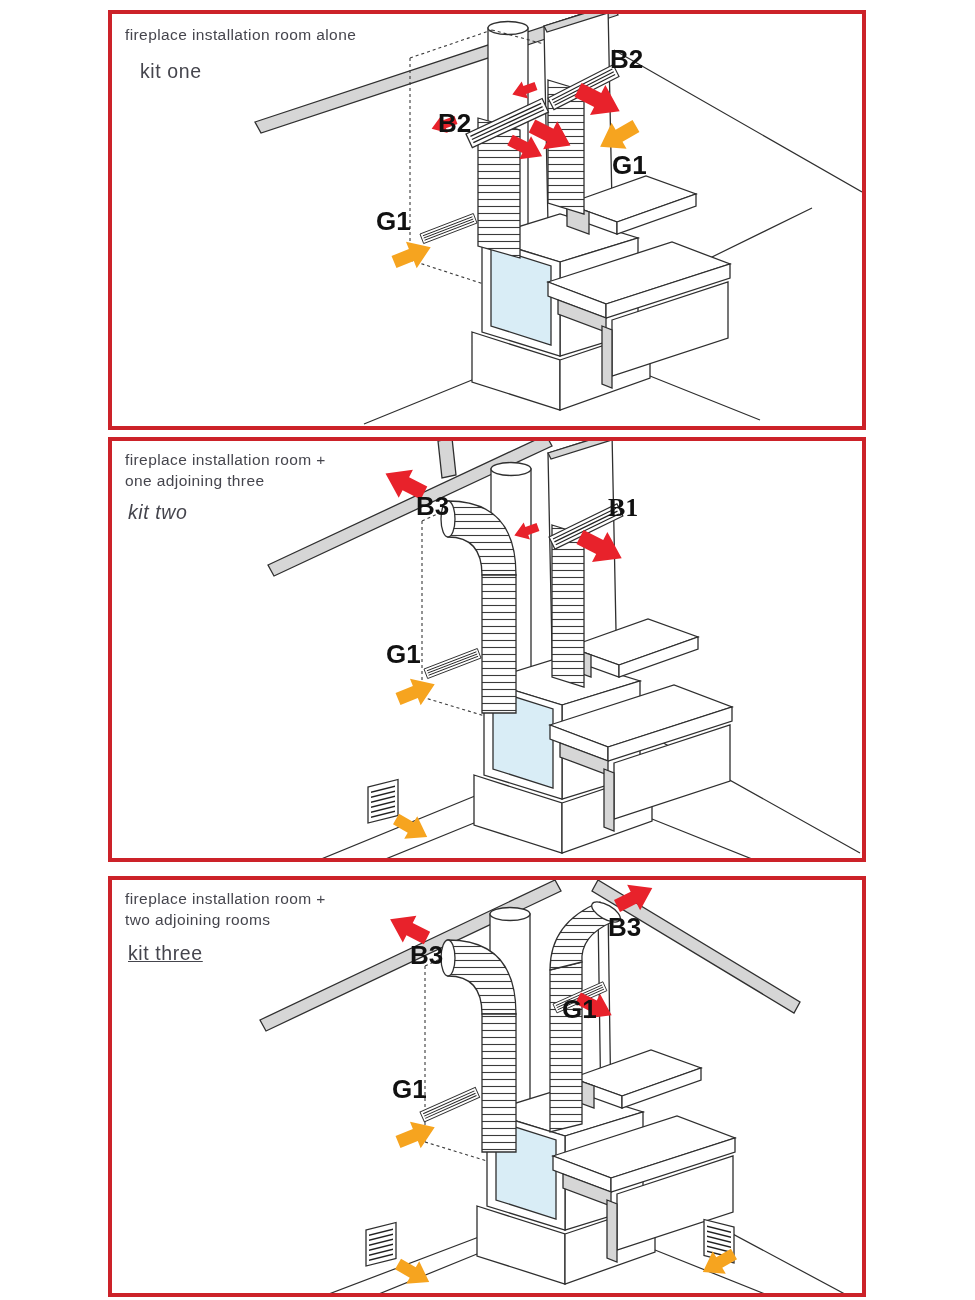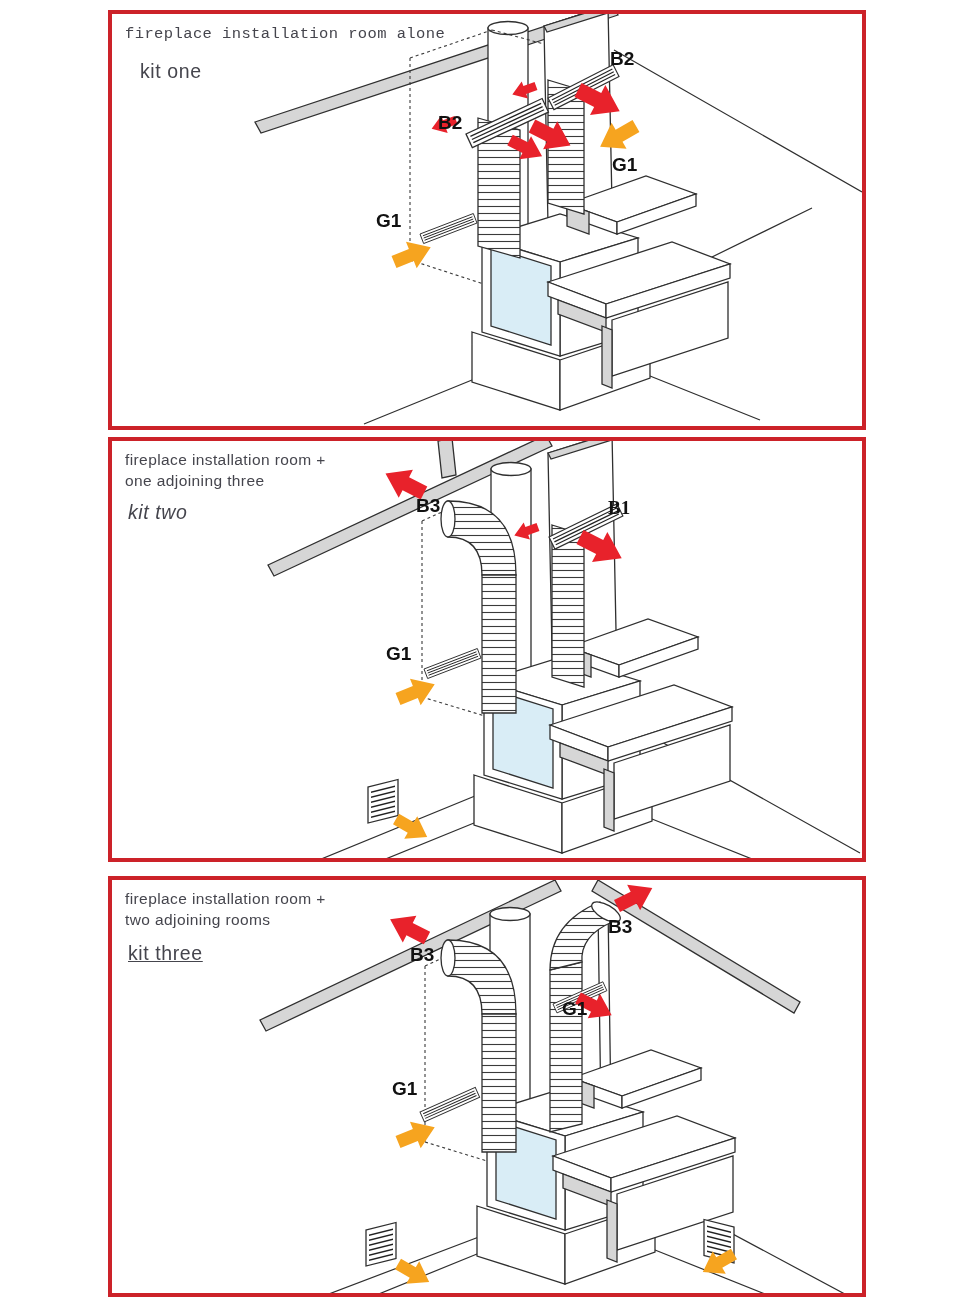--- a/index.html
+++ b/index.html
@@ -8,21 +8,21 @@
   }
   html,body{margin:0;padding:0;}
   body{width:975px;height:1300px;background:#ffffff;position:relative;
        font-family:"Liberation Sans", sans-serif;overflow:hidden;}
   .panel{position:absolute;left:108px;width:750px;border:4px solid var(--border);
          background:#ffffff;}
   .panel svg{position:absolute;left:0;top:0;width:100%;height:100%;}
   .hdr{position:absolute;left:13px;z-index:3;}
   .t1{font-size:15.5px;letter-spacing:.4px;color:var(--title);line-height:21px;white-space:nowrap;}
   .kit{font-size:19.5px;letter-spacing:.6px;color:var(--title);white-space:nowrap;}
-  .lbl{position:absolute;z-index:3;font-size:19px;font-weight:700;color:var(--label);
+  .lbl{position:absolute;z-index:3;font-size:26px;font-weight:700;color:var(--label);
        line-height:26px;white-space:nowrap;}
   
   .fw{fill:#ffffff;stroke:var(--line);stroke-width:1.3;}
   .gray{fill:var(--beam);stroke:var(--line);stroke-width:1.3;}
   .corr{fill:url(#corr);stroke:var(--line);stroke-width:1.3;}
   .glass{fill:var(--glass);stroke:var(--line);stroke-width:1.3;}
   .ln{fill:none;stroke:var(--line);stroke-width:1.2;}
   .dash{fill:none;stroke:#3a3a3a;stroke-width:1.1;stroke-dasharray:3,3;}
   .red{fill:var(--red);stroke:none;}
   .org{fill:var(--orange);stroke:none;}
@@ -80,21 +80,21 @@
       <polygon class="fw" points="436,268 494,290 494,304 436,282"></polygon>
       <polygon class="fw" points="494,290 618,250 618,264 494,304"></polygon>
       <polygon class="fw" points="500,306 616,268 616,324 500,362"></polygon>
       <polygon class="gray" points="446,286 494,304 494,318 446,300"></polygon>
       <polygon class="gray" points="490,312 500,316 500,374 490,370"></polygon>
     </g>
   </defs>
 </svg>
 
 <div class="panel" style="top:10px;height:412px;">
-  <div class="hdr t1" style="top:10px;font-family:Liberation Mono, monospace;">fireplace installation room alone</div>
+  <div class="hdr t1" style="top:10px;">fireplace installation room alone</div>
   <div class="hdr kit" style="top:46px;left:28px;">kit one</div>
 
   <span class="lbl" style="left:498px;top:32px;">B2</span>
   <span class="lbl" style="left:326px;top:96px;">B2</span>
   <span class="lbl" style="left:500px;top:138px;">G1</span>
   <span class="lbl" style="left:264px;top:194px;">G1</span>
 
   <svg viewBox="0 0 750 412">
     <path class="ln" d="M502,36 L750,178 M500,292 L700,194"></path>
     <polygon class="gray" points="143,108 500,-10 506,1 149,119"></polygon>

